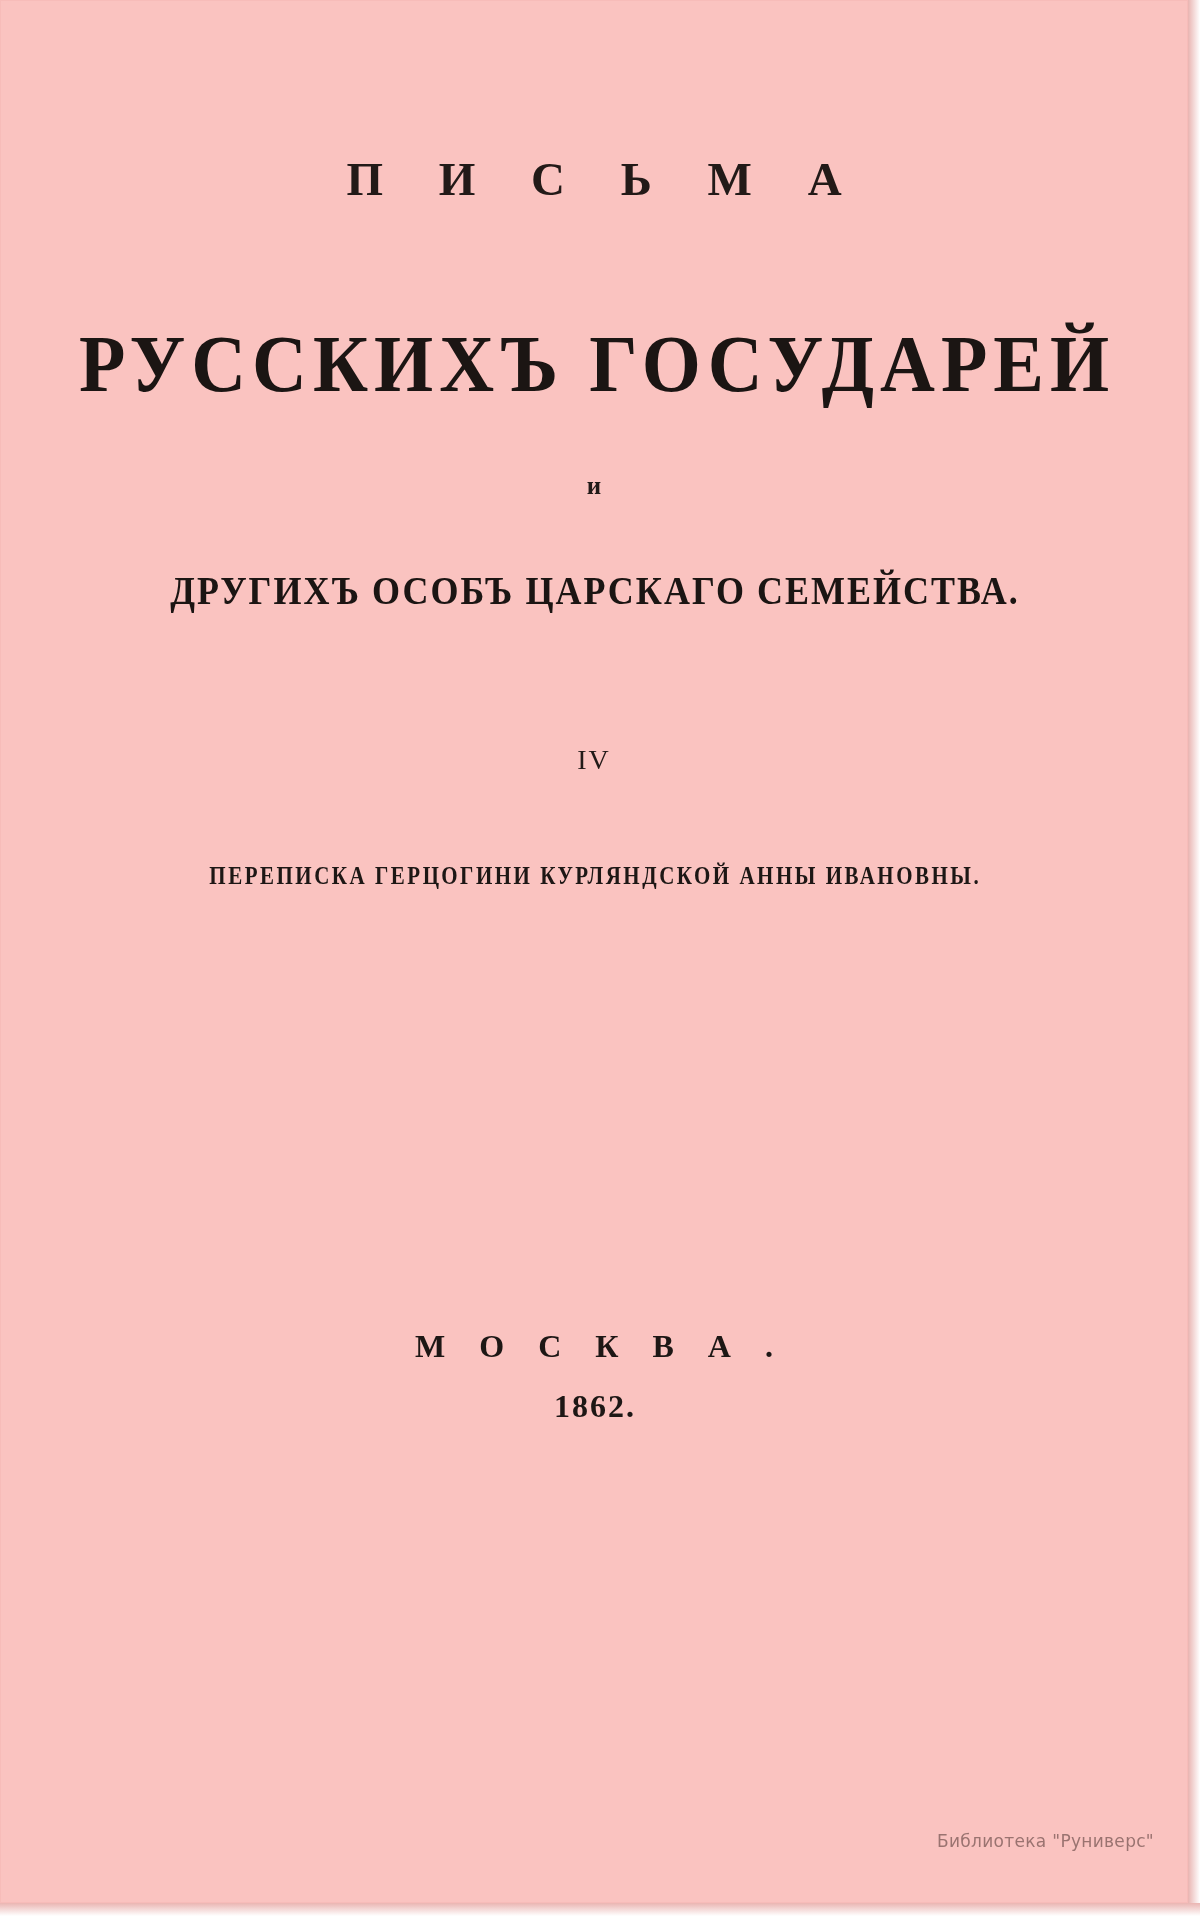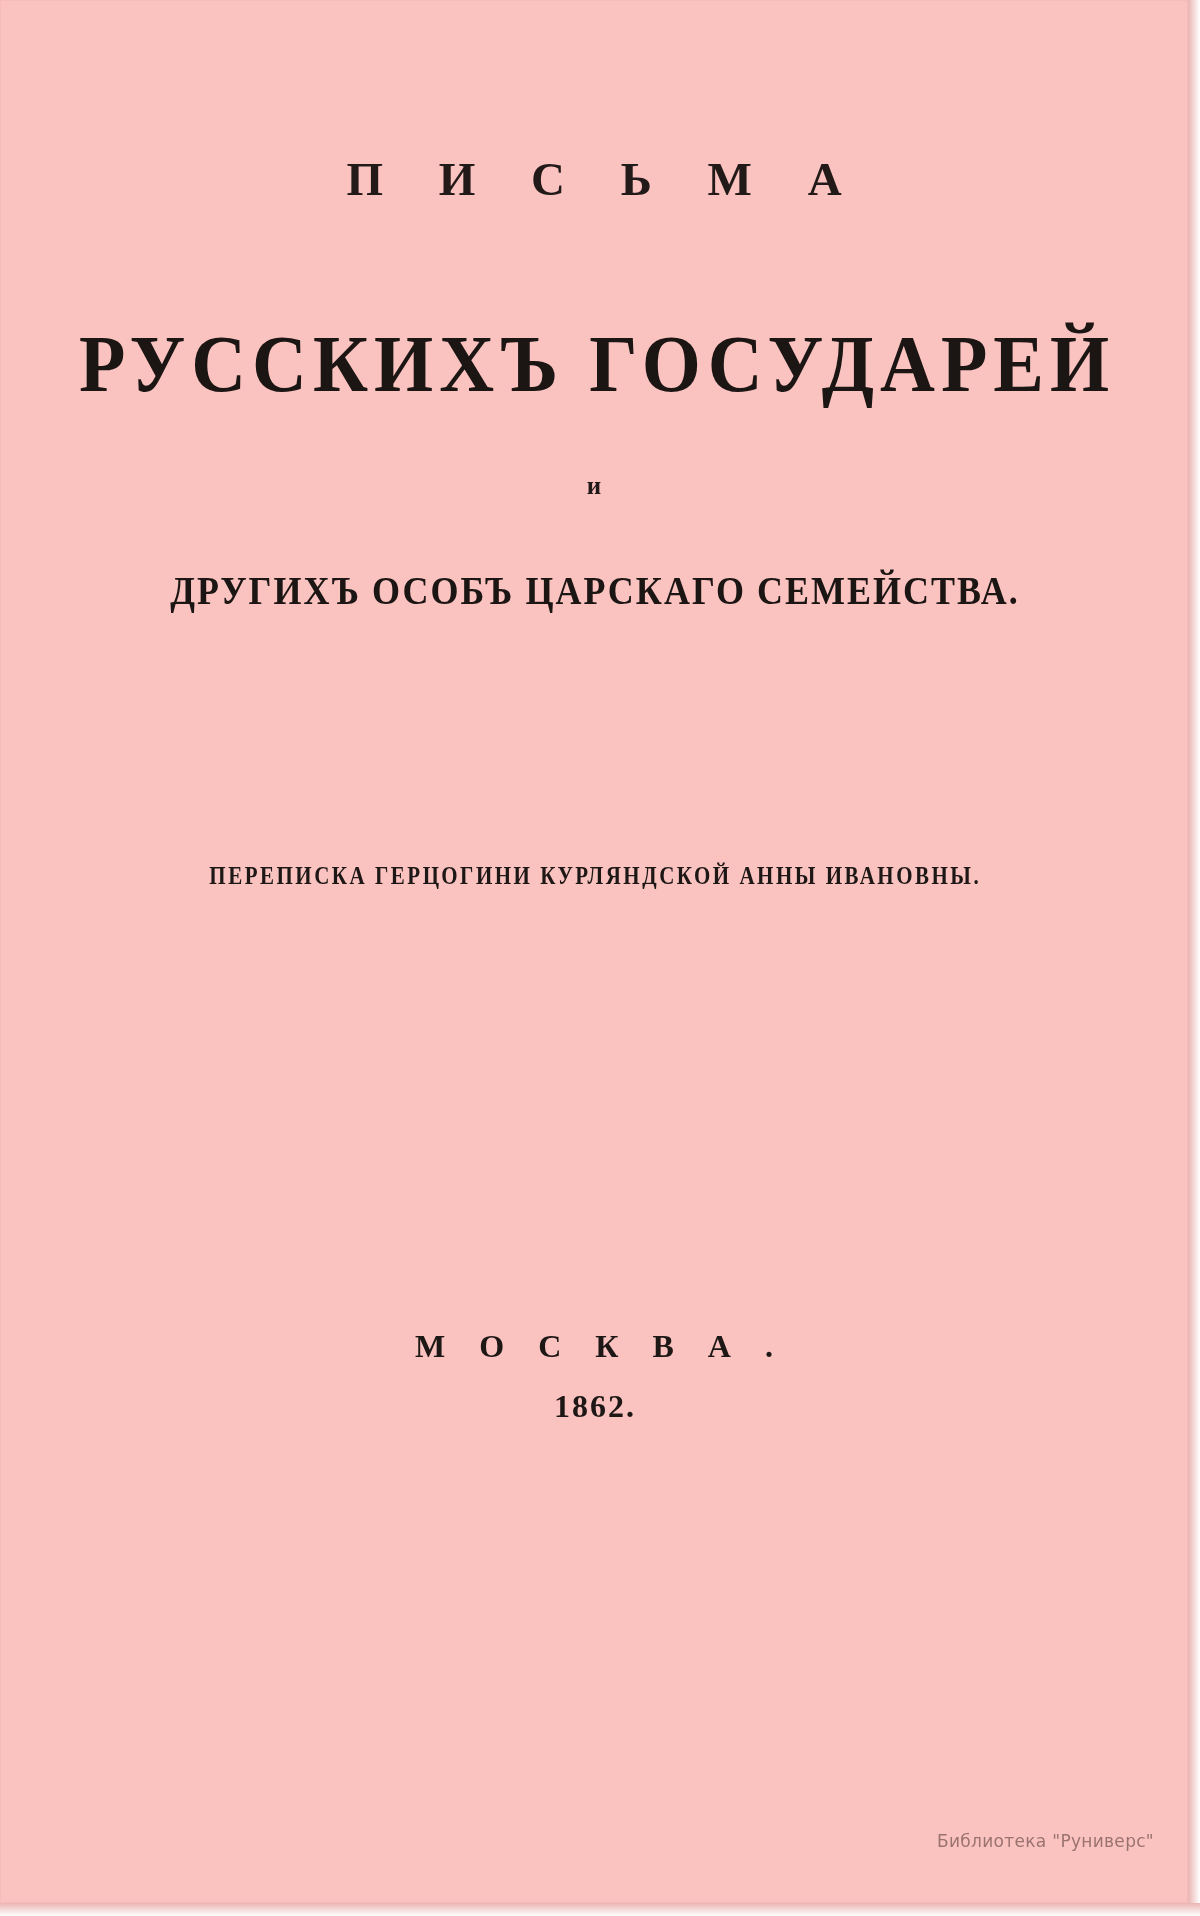--- a/index.html
+++ b/index.html
@@ -163,20 +163,21 @@
     <div class="content">
 
       <div class="line t-title1">П И С Ь М А</div>
 
       <div class="line t-title2">РУССКИХЪ ГОСУДАРЕЙ</div>
 
       <div class="line t-and">и</div>
 
       <div class="line t-title3">ДРУГИХЪ ОСОБЪ ЦАРСКАГО СЕМЕЙСТВА.</div>
 
+      <div class="line t-volume">IV</div>
 
       <div class="line t-subtitle">ПЕРЕПИСКА ГЕРЦОГИНИ КУРЛЯНДСКОЙ АННЫ ИВАНОВНЫ.</div>
 
       <div class="line t-city">М О С К В А .</div>
 
       <div class="line t-year">1862.</div>
 
       <div class="watermark">Библиотека "Руниверс"</div>
     </div>
   </div>

